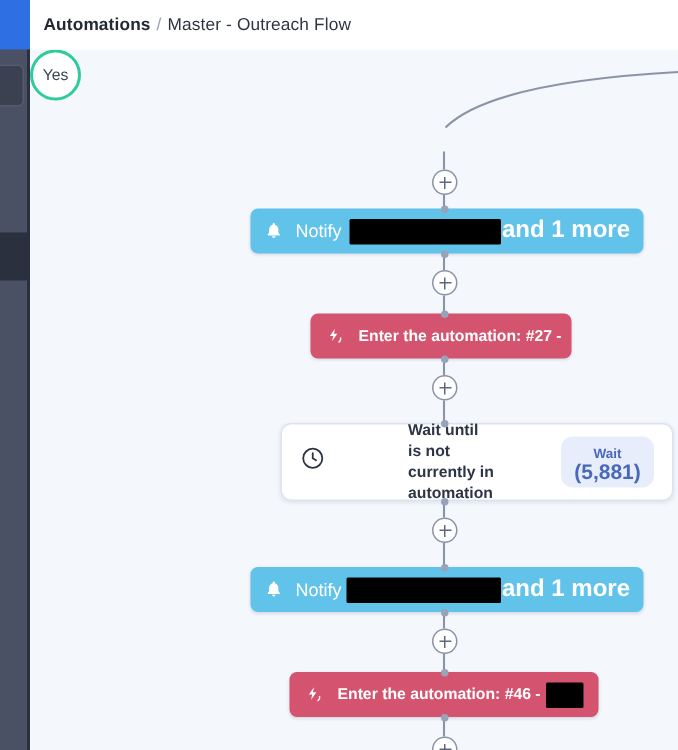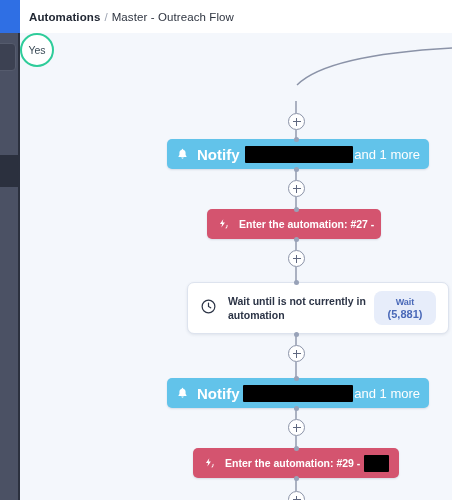--- a/index.html
+++ b/index.html
@@ -74,29 +74,29 @@
   #node-yes span{ font-size:10.5px; color:#3a4a56; font-weight:500; }
 
   
   .notify-card{
     position:absolute; height:30px; border-radius:5px;
     background:#62c3ea; display:flex; align-items:center;
     padding:0 9px; z-index:11; box-shadow:0 1px 2px rgba(40,60,90,.14);
   }
   .notify-card .bell{ flex:0 0 auto; margin-right:8px; display:flex; }
   .notify-card .ntext{
-    font-size:15px; font-weight:700; color:#ffffff; white-space:nowrap;
+    font-size:12px; font-weight:400; color:#ffffff; white-space:nowrap;
   }
   .redact{
     display:inline-block; background:#000000; vertical-align:middle;
     border-radius:1px;
   }
   .notify-card .redact{ height:17px; margin:0 1px; }
   .notify-card .more{
-    font-size:13px; font-weight:400; color:#ffffff; white-space:nowrap;
+    font-size:16px; font-weight:700; color:#ffffff; white-space:nowrap;
   }
 
   
   .auto-card{
     position:absolute; height:30px; border-radius:5px;
     background:#d4546f; border:1.5px solid #c2range;
     border-color:#cf4c69;
     display:flex; align-items:center; padding:0 10px; z-index:11;
     box-shadow:0 1px 2px rgba(40,60,90,.14);
   }
@@ -105,33 +105,34 @@
     font-size:10.5px; font-weight:700; color:#ffffff; white-space:nowrap;
   }
   .auto-card .redact{ height:17px; margin-left:4px; }
 
   
   #card-wait{
     position:absolute; left:167px; top:249px; width:262px; height:52px;
     background:#ffffff; border:1px solid #dde3ee; border-radius:7px;
     display:flex; align-items:center; padding:0 12px; z-index:11;
     box-shadow:0 1px 3px rgba(40,60,90,.10);
+    gap:44px;
   }
   #card-wait .clock{ margin-right:11px; flex:0 0 auto; }
   #card-wait .wtext{
     font-size:10.5px; font-weight:700; color:#2c3446; line-height:14px;
     flex:1 1 auto;
   }
   #queue-badge{
     flex:0 0 auto; width:62px; height:34px; border-radius:8px;
     background:#e7edfa; display:flex; flex-direction:column;
     align-items:center; justify-content:center;
   }
   #queue-badge .q-label{ font-size:9px; color:#4a69b8; font-weight:700; line-height:12px;}
-  #queue-badge .q-count{ font-size:11px; color:#4a69b8; font-weight:700; line-height:12px;}
+  #queue-badge .q-count{ font-size:14px; color:#4a69b8; font-weight:700; line-height:12px;}
 
   .anchor-dot{
     position:absolute; width:5px; height:5px; border-radius:50%;
     background:#98a2b8; z-index:13;
   }
 </style>
 </head>
 <body>
 
 <div id="sidebar-rail">
@@ -262,21 +263,21 @@
     <div class="pl-v"></div>
   </div>
 
   <div class="auto-card" style="left:173px; top:415px; width:206px;">
     <span class="bolt">
       <svg width="13" height="13" viewBox="0 0 24 24" fill="#ffffff">
         <path d="M11.6 2.2 5.4 11.2h4.1l-1.4 6.3 6.5-9.2h-4.2z"></path>
         <path d="M17.6 13.2c.6 1.9-.2 4-2 5l.8 1.5c2.6-1.4 3.7-4.4 2.8-7.1z"></path>
       </svg>
     </span>
-    <span class="atext">Enter the automation: #29 -</span>
+    <span class="atext">Enter the automation: #46 -</span>
     <span class="redact" style="width:56px;"></span>
   </div>
   <div class="anchor-dot" style="left:274px; top:413px;"></div>
   <div class="anchor-dot" style="left:274px; top:443px;"></div>
 
   <div class="plus-btn" style="left:268px; top:458px;">
     <div class="pl-h"></div>
     <div class="pl-v"></div>
   </div>
 

